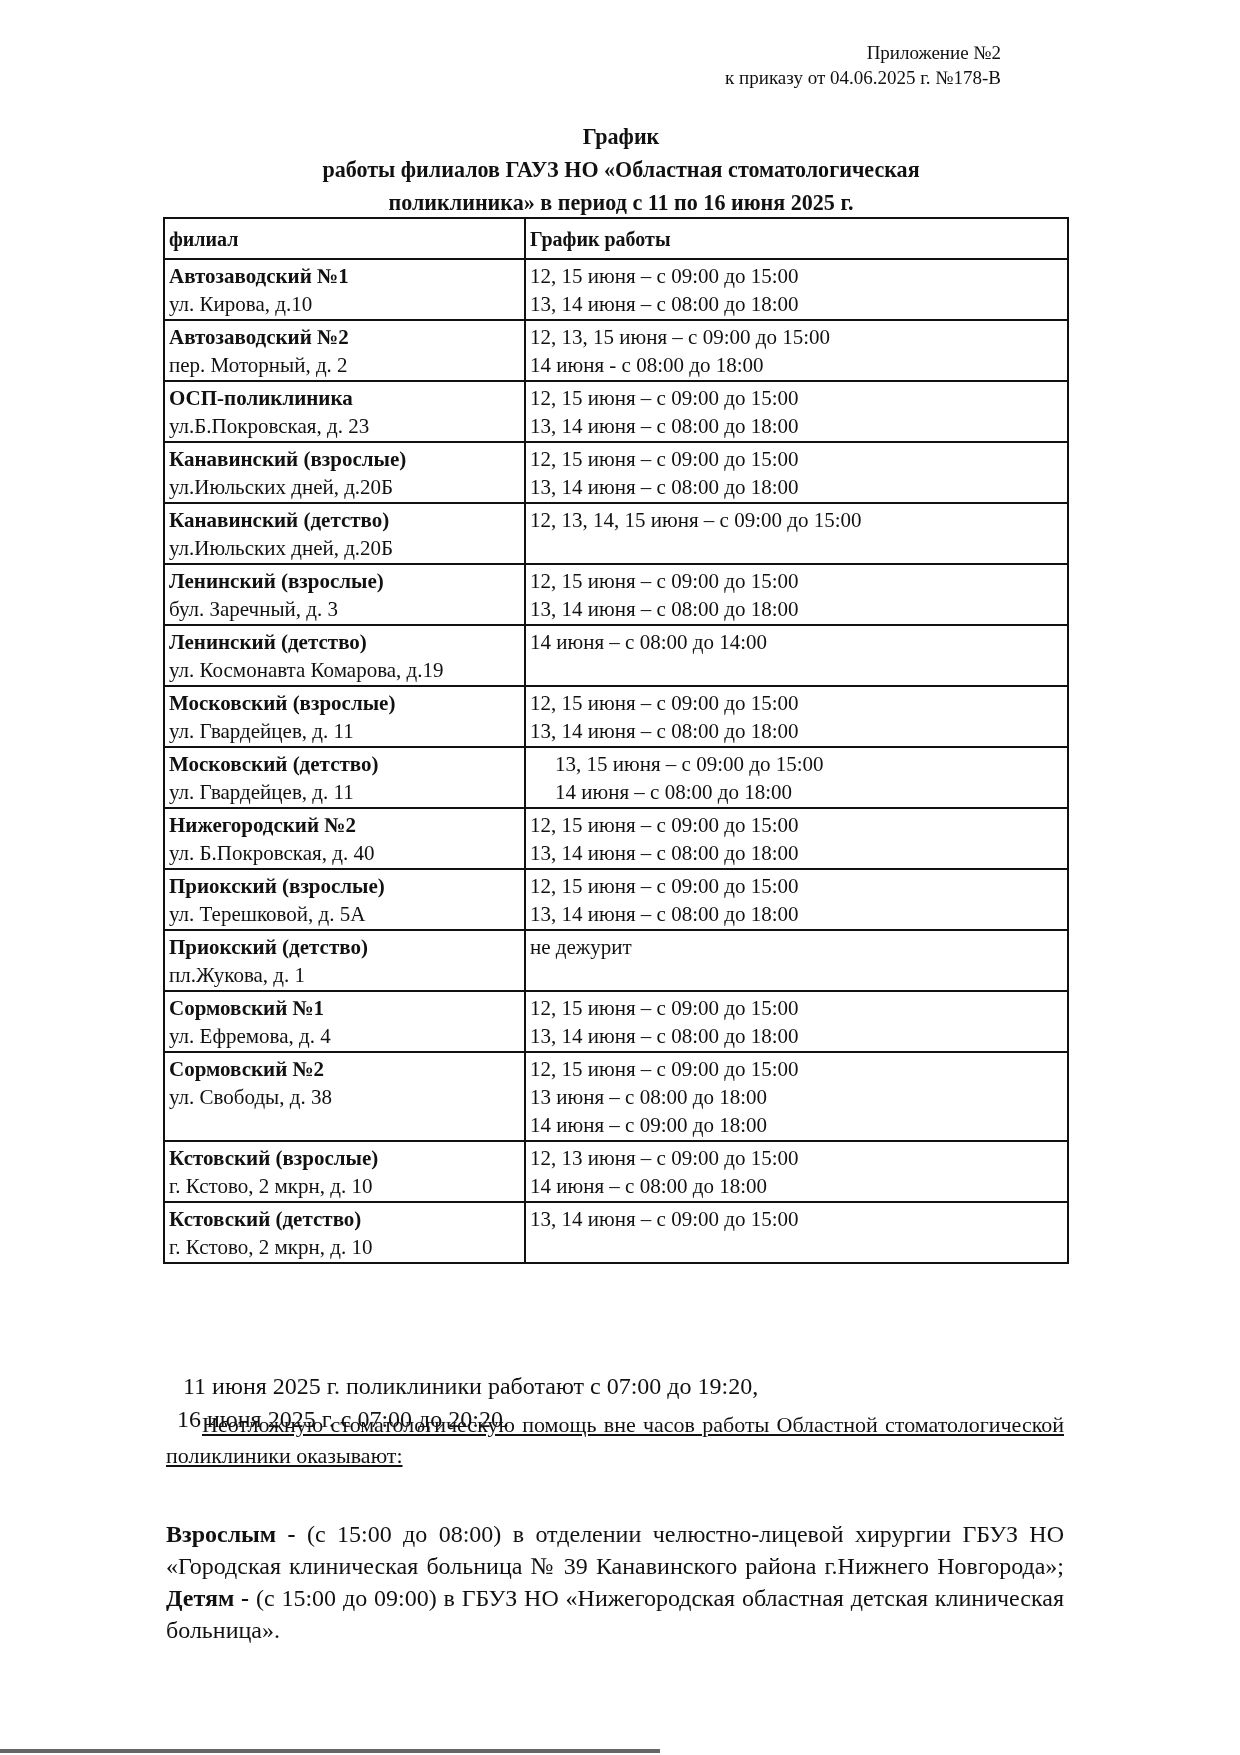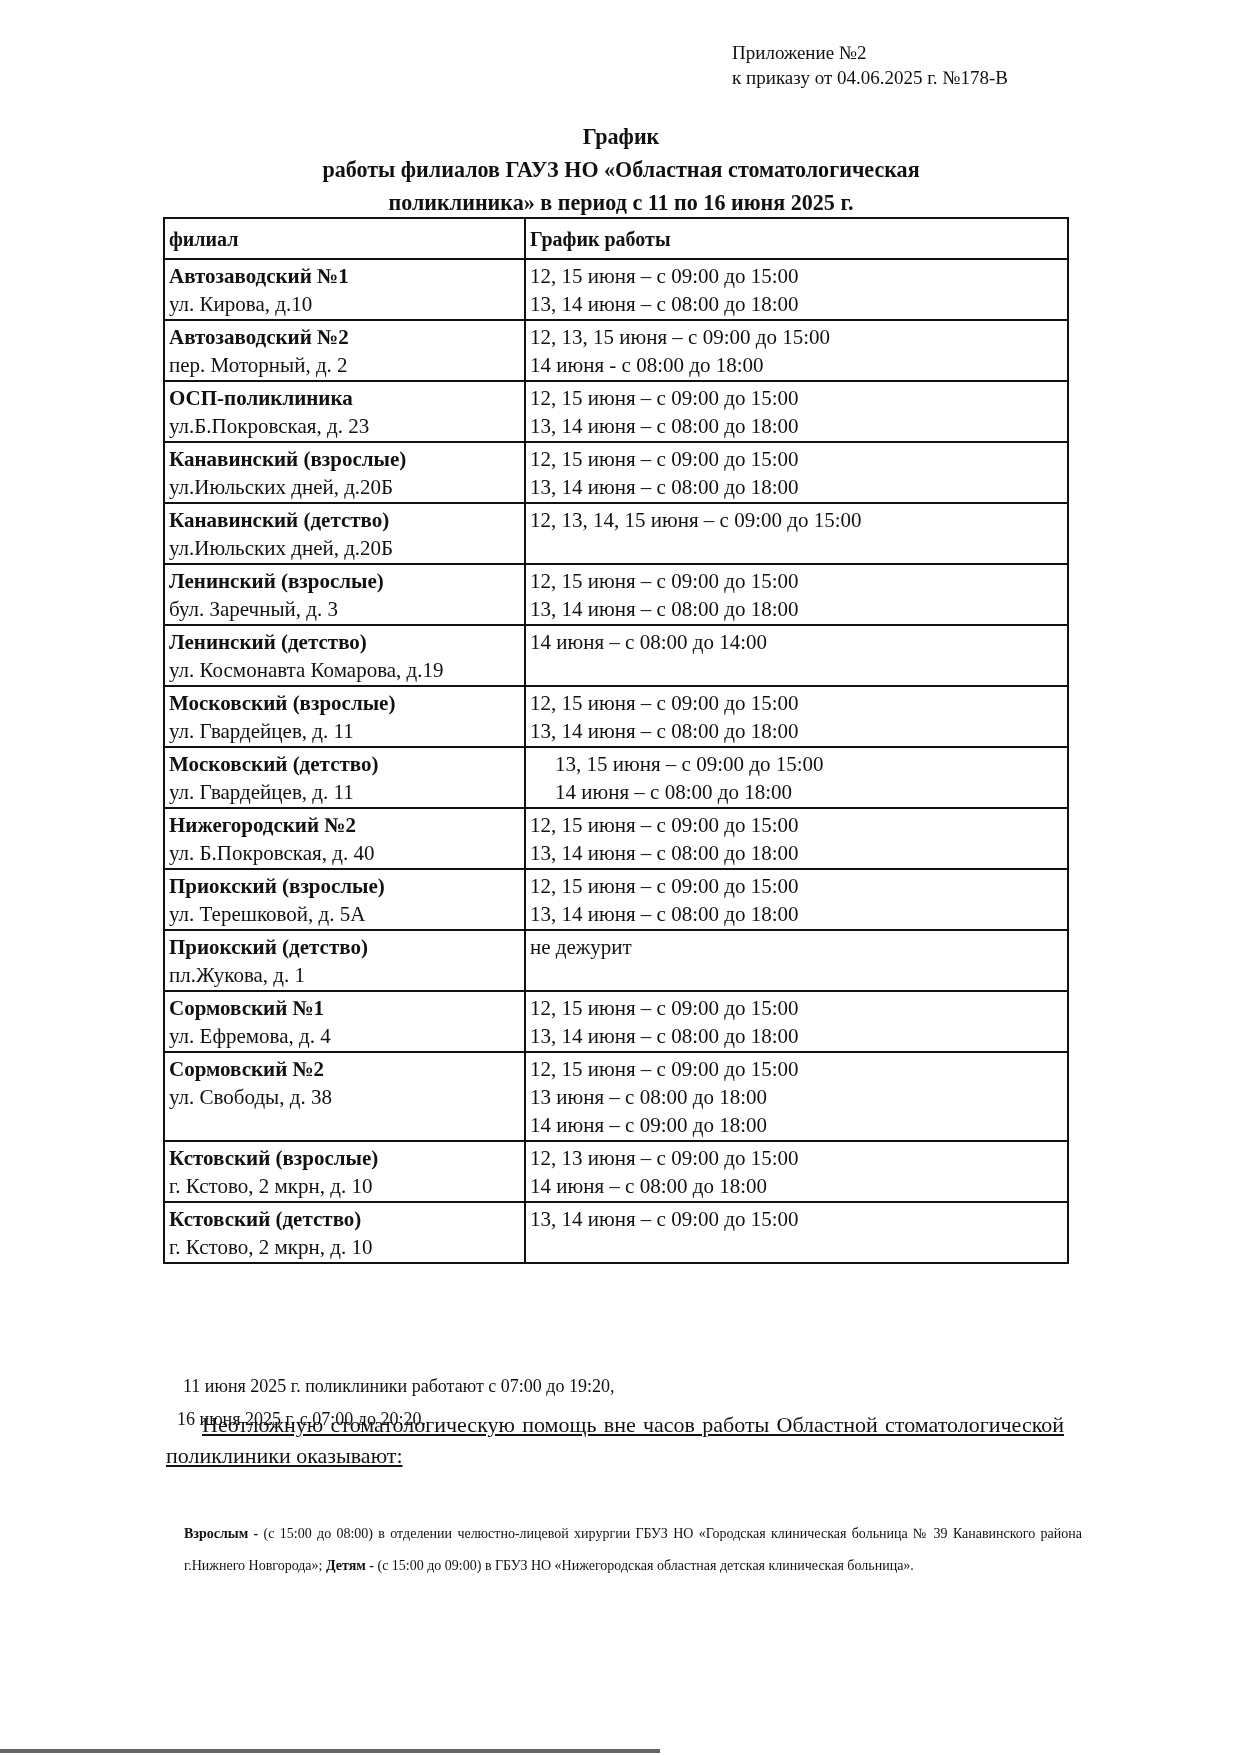--- a/index.html
+++ b/index.html
@@ -2,21 +2,21 @@
 <html><head>
 <meta charset="utf-8">
 <style>
   html, body { margin: 0; padding: 0; }
   body {
     width: 1240px; height: 1755px; background: #ffffff; position: relative;
     font-family: "Liberation Serif", "DejaVu Serif", serif; color: #111;
     overflow: hidden;
   }
   .appendix {
-    position: absolute; right: 232px; top: 40px; text-align: left;
+    position: absolute; right: 239px; top: 40px; text-align: right;
     font-size: 19px; line-height: 25px;
   }
   .title {
     position: absolute; left: 160px; width: 922px; top: 120px; text-align: center;
     font-weight: bold; font-size: 24px; line-height: 33px;
     transform: scaleX(0.92); transform-origin: center top;
   }
   table.sched {
     position: absolute; left: 163px; top: 217px; width: 906px;
     border-collapse: collapse; border: 2px solid #111;
@@ -24,31 +24,30 @@
   }
   table.sched th, table.sched td {
     border: 2px solid #111; text-align: left; vertical-align: top; padding: 2px 4px 1px;
   }
   table.sched th { font-weight: bold; height: 36px; vertical-align: middle; font-size: 20px; }
   col.c1 { width: 361px; }
   .bname { font-weight: bold; display: block; }
   .addr { display: block; }
   .sline { display: block; }
   .notes {
-    position: absolute; left: 183px; top: 1370px; font-size: 18px; line-height: 33px;
+    position: absolute; left: 183px; top: 1370px; font-size: 24px; line-height: 33px;
   }
   .urgent {
     position: absolute; left: 166px; width: 898px; top: 1409px; font-size: 22px; line-height: 31px;
     text-align: justify; text-decoration: underline;
   }
   .urgent .indent { display: inline-block; width: 36px; }
   .body-par {
-    position: absolute; left: 166px; width: 898px; top: 1518px; font-size: 14px; line-height: 32px;
+    position: absolute; left: 166px; width: 898px; top: 1518px; font-size: 24px; line-height: 32px;
     text-align: justify;
-    margin-left: 18px;
   }
   .b { font-weight: bold; }
   .bottom-line {
     position: absolute; left: 0; top: 1749px; width: 660px; height: 4px; background: #666;
   }
 </style>
 </head>
 <body>
 
 <div class="appendix">

